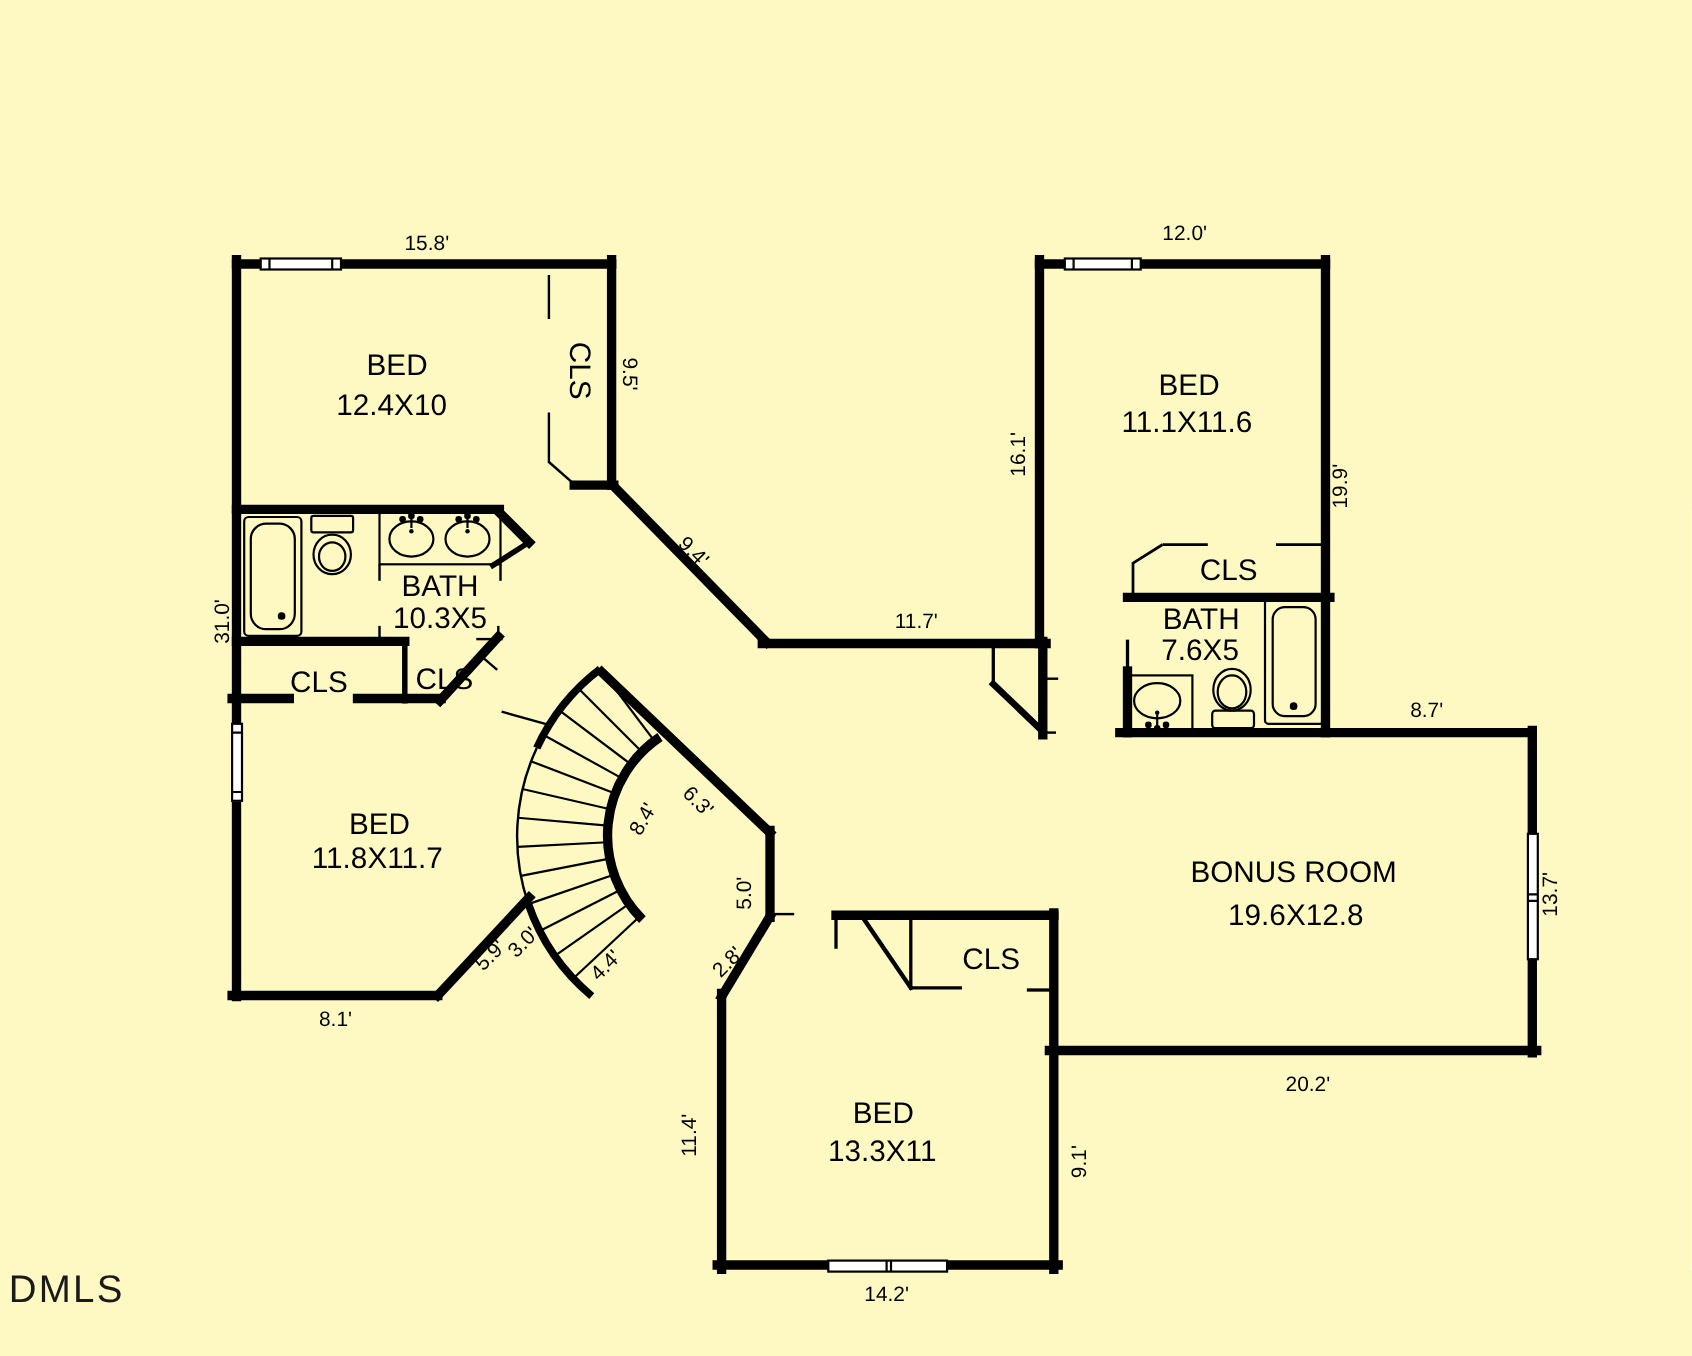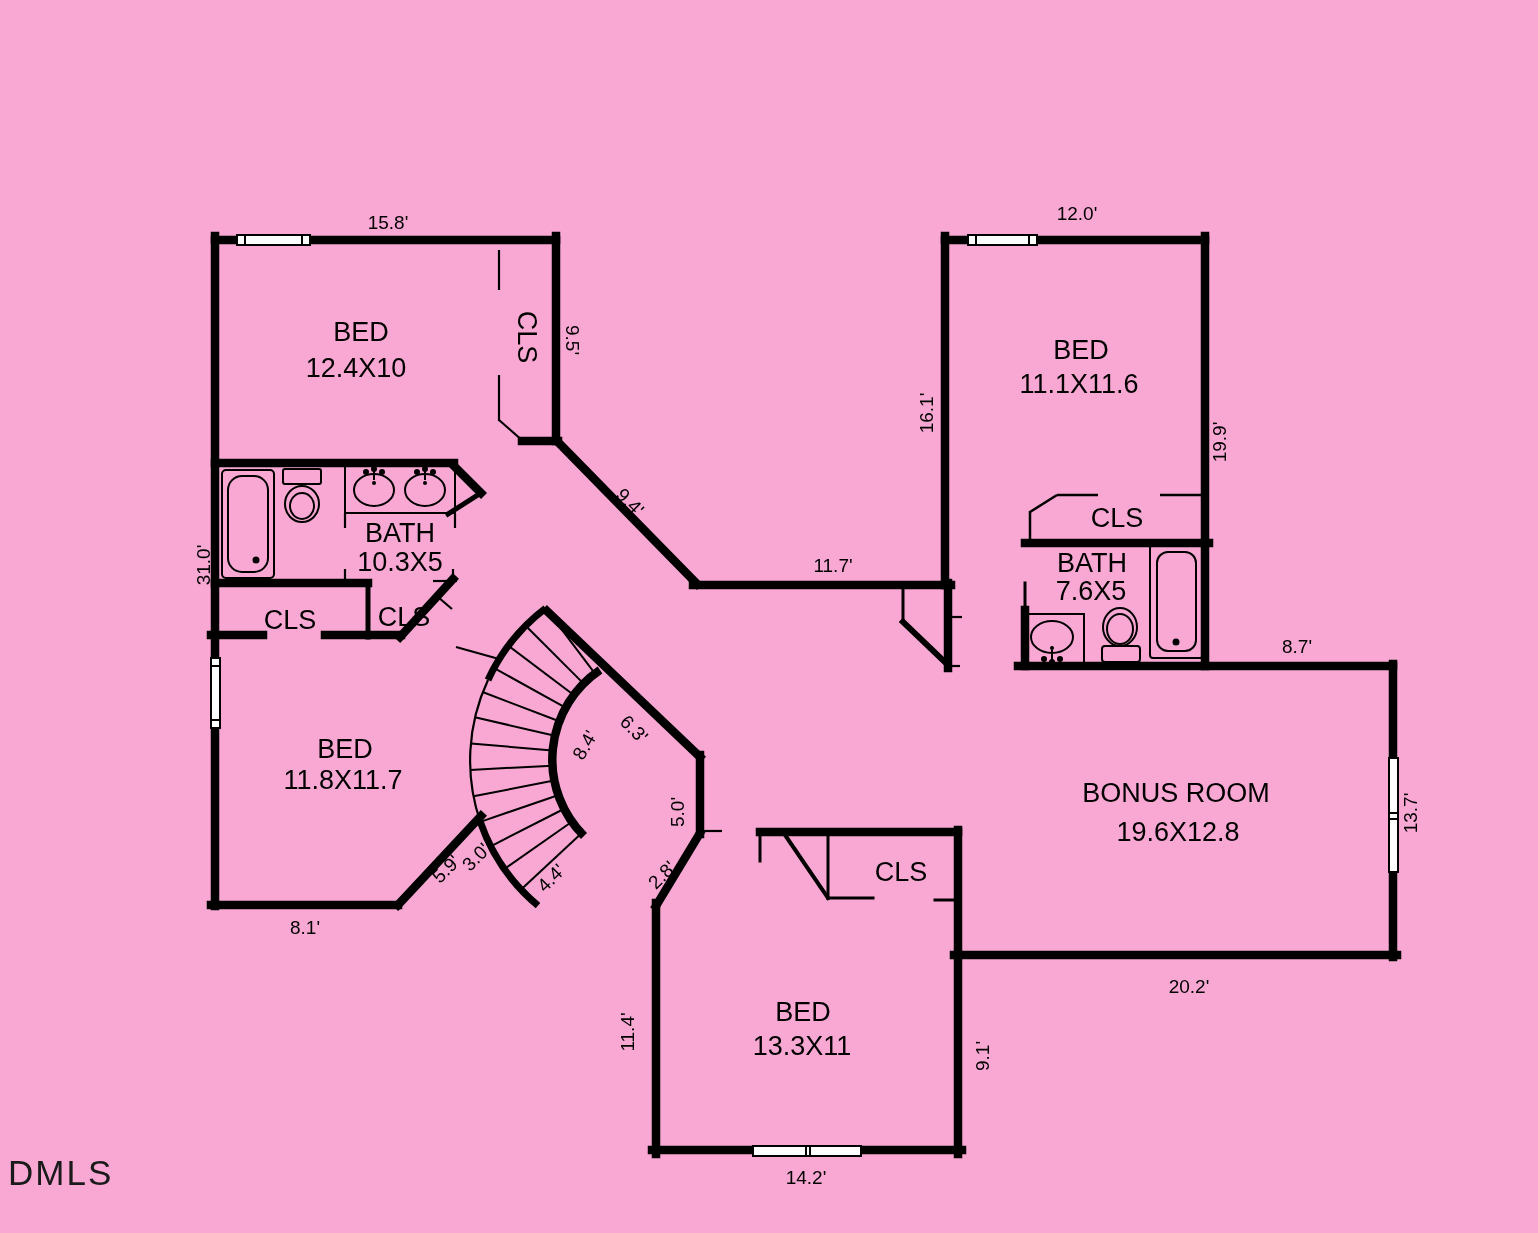--- a/index.html
+++ b/index.html
@@ -1,16 +1,16 @@
 <!DOCTYPE html>
 <html><head>
 <meta charset="utf-8">
 <style>
   html,body{margin:0;padding:0;background:#fff;}
-  #plan-wrap{position:relative;width:1538px;height:1233px;background:#f9a8d4;overflow:hidden;}
+  #plan-wrap{position:relative;width:1538px;height:1233px;background:#fef9c3;overflow:hidden;}
   svg{position:absolute;left:0;top:0;}
   text{font-family:"Liberation Sans","DejaVu Sans",sans-serif;fill:#000;text-anchor:middle;}
   .room{font-size:27px;}
   .dim{font-size:19px;}
   .logo{font-size:35px;font-weight:200;letter-spacing:2px;text-anchor:start;fill:#1a1a1a;}
 </style>
 </head>
 <body>
 
 <div id="plan-wrap">

